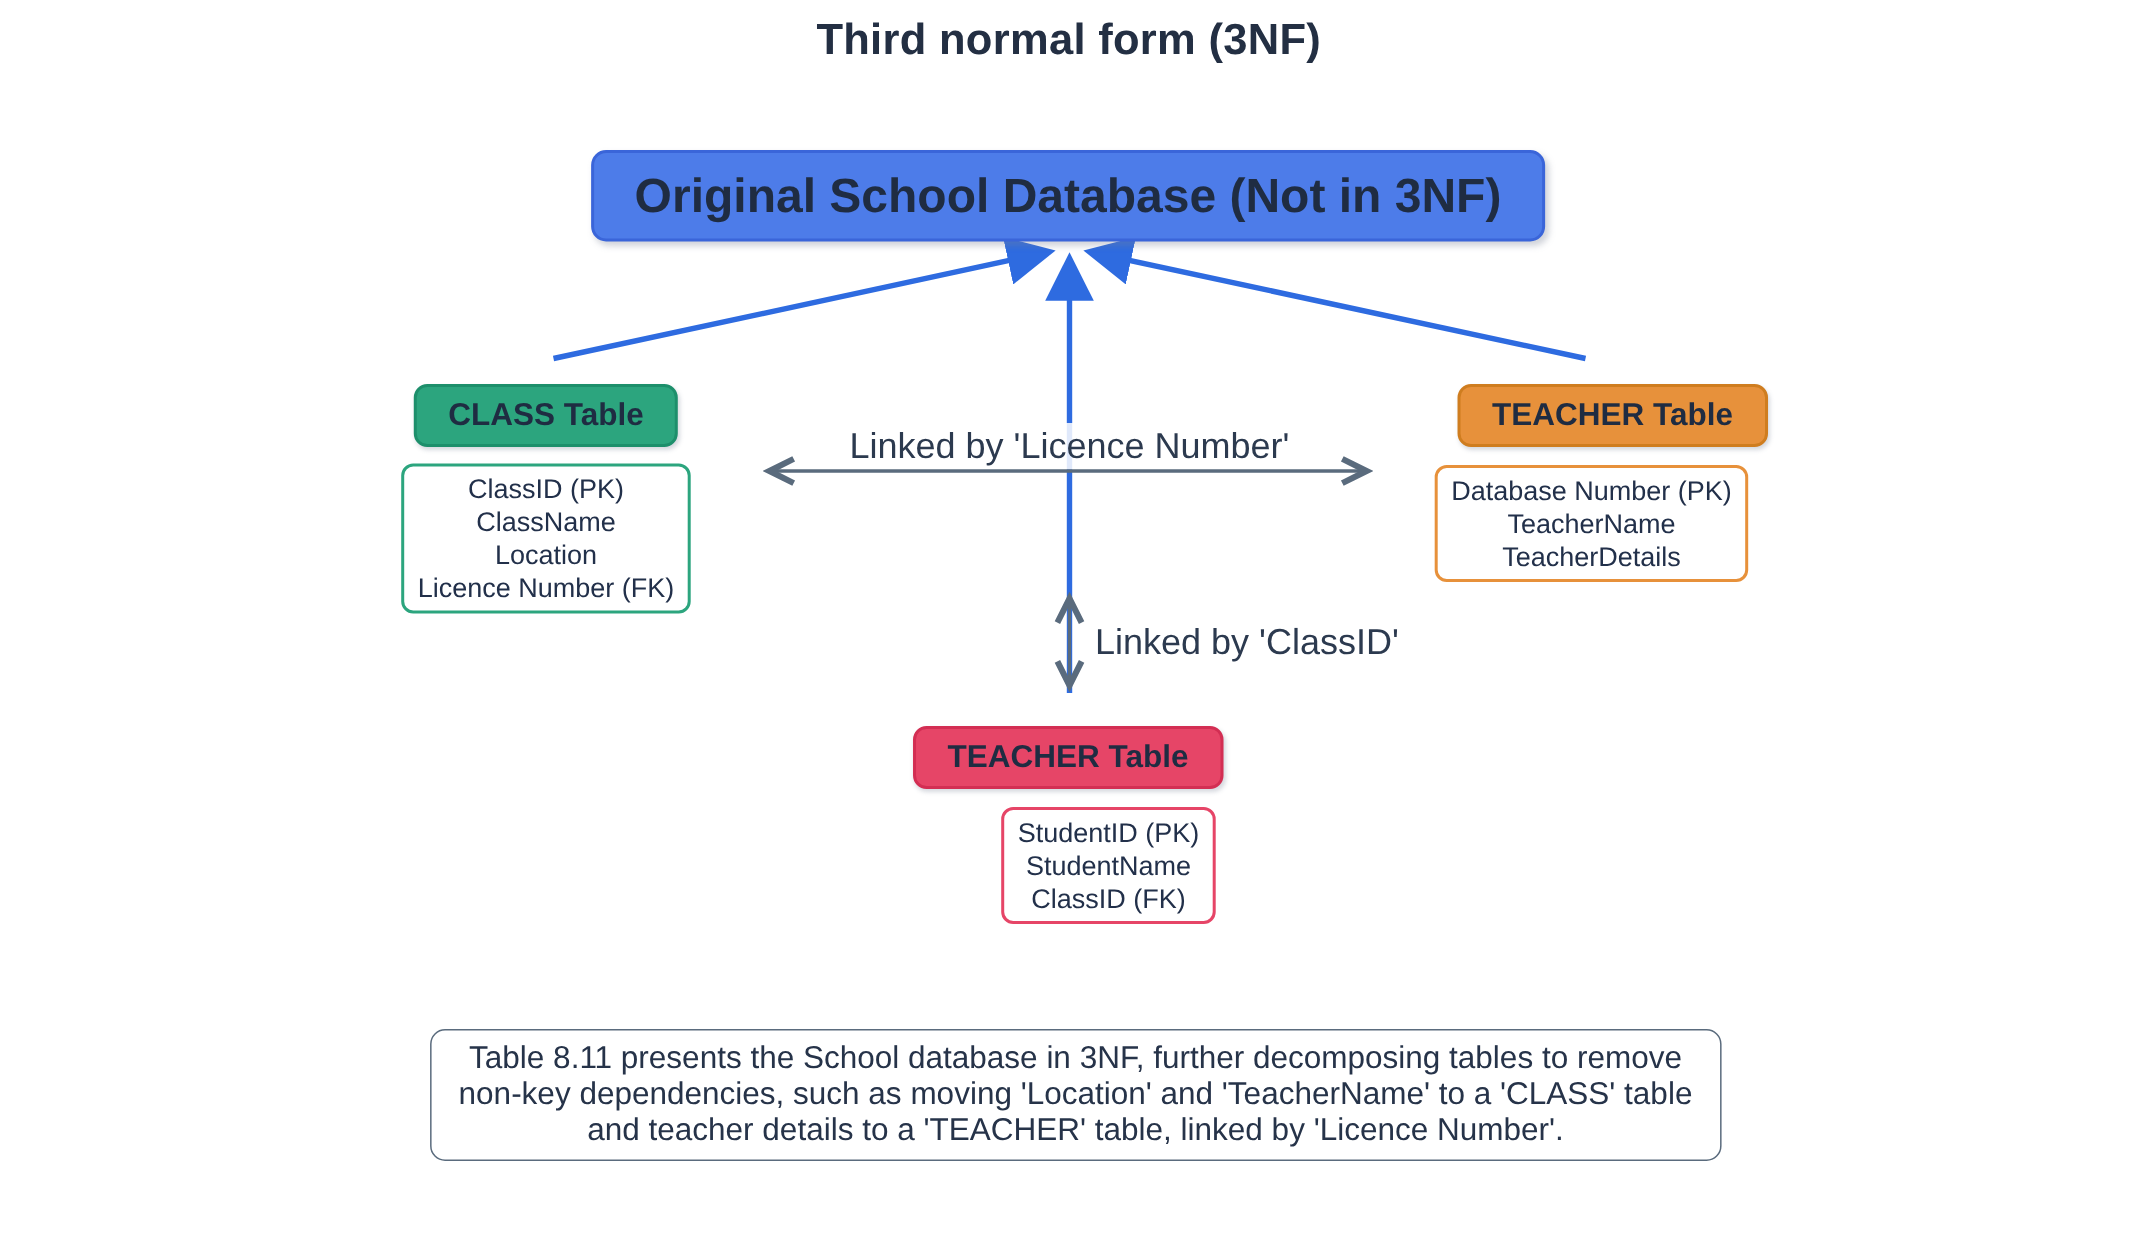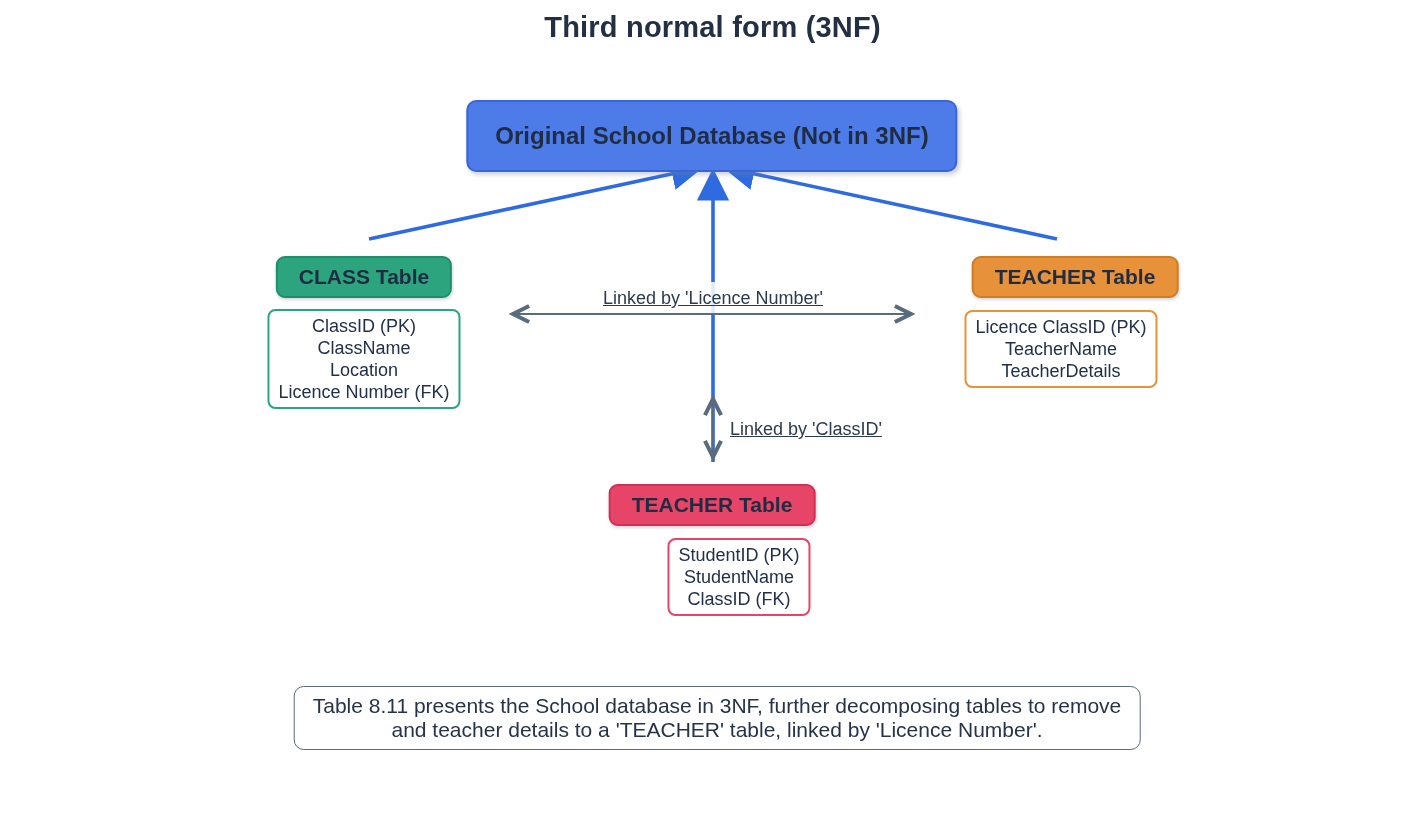--- a/index.html
+++ b/index.html
@@ -39,22 +39,22 @@
     white-space: nowrap;
     text-align: center;
     color: #1f2c42;
   }
 
   .root-node {
     top: 100px; left: 712px;
     background: #4d7ce9;
     border: 2px solid #3a65d9;
     border-radius: 10px;
-    padding: 20px 27px;
-    font-size: 24px;
+    padding: 10px 27px;
+    font-size: 32px;
     font-weight: 700;
     box-shadow: 2px 3px 4px rgba(120, 130, 150, 0.35);
   }
 
   .table-header {
     border-radius: 9px;
     padding: 7px 21px;
     font-size: 21px;
     font-weight: 700;
     box-shadow: 1px 2px 3px rgba(120, 130, 150, 0.3);
@@ -71,25 +71,24 @@
     line-height: 22px;
     color: #22304a;
   }
   .attrs-class   { top: 309px; left: 364px;  border: 2px solid #2ca57e; }
   .attrs-teacher { top: 310px; left: 1061px; border: 2px solid #e7913b; }
   .attrs-student { top: 538px; left: 739px;  border: 2px solid #e64567; }
 
   
   .edge-label {
     position: absolute;
-    font-size: 18px;
+    font-size: 24px;
     line-height: 22px;
     color: #2c3a4f;
     white-space: nowrap;
-    text-decoration: underline;
   }
   .label-licence {
     top: 287px; left: 713px;
     transform: translateX(-50%);
   }
   .label-classid {
     top: 418px; left: 727px;
     background: rgba(255,255,255,0.85);
     padding: 0 3px;
   }
@@ -142,33 +141,34 @@
   <div class="node table-header header-class">CLASS Table</div>
   <div class="node attr-box attrs-class">
     <div class="attr-line">ClassID (PK)</div>
     <div class="attr-line">ClassName</div>
     <div class="attr-line">Location</div>
     <div class="attr-line">Licence Number (FK)</div>
   </div>
 
   <div class="node table-header header-teacher">TEACHER Table</div>
   <div class="node attr-box attrs-teacher">
-    <div class="attr-line">Licence ClassID (PK)</div>
+    <div class="attr-line">Database Number (PK)</div>
     <div class="attr-line">TeacherName</div>
     <div class="attr-line">TeacherDetails</div>
   </div>
 
   <div class="node table-header header-student">TEACHER Table</div>
   <div class="node attr-box attrs-student">
     <div class="attr-line">StudentID (PK)</div>
     <div class="attr-line">StudentName</div>
     <div class="attr-line">ClassID (FK)</div>
   </div>
 
   <div class="edge-label label-licence">Linked by 'Licence Number'</div>
   <div class="edge-label label-classid">Linked by 'ClassID'</div>
 
   <div class="caption-box">
     <div class="caption-line">Table 8.11 presents the School database in 3NF, further decomposing tables to remove</div>
+    <div class="caption-line">non-key dependencies, such as moving 'Location' and 'TeacherName' to a 'CLASS' table</div>
     <div class="caption-line">and teacher details to a 'TEACHER' table, linked by 'Licence Number'.</div>
   </div>
 
 </div>
 
 </body></html>

